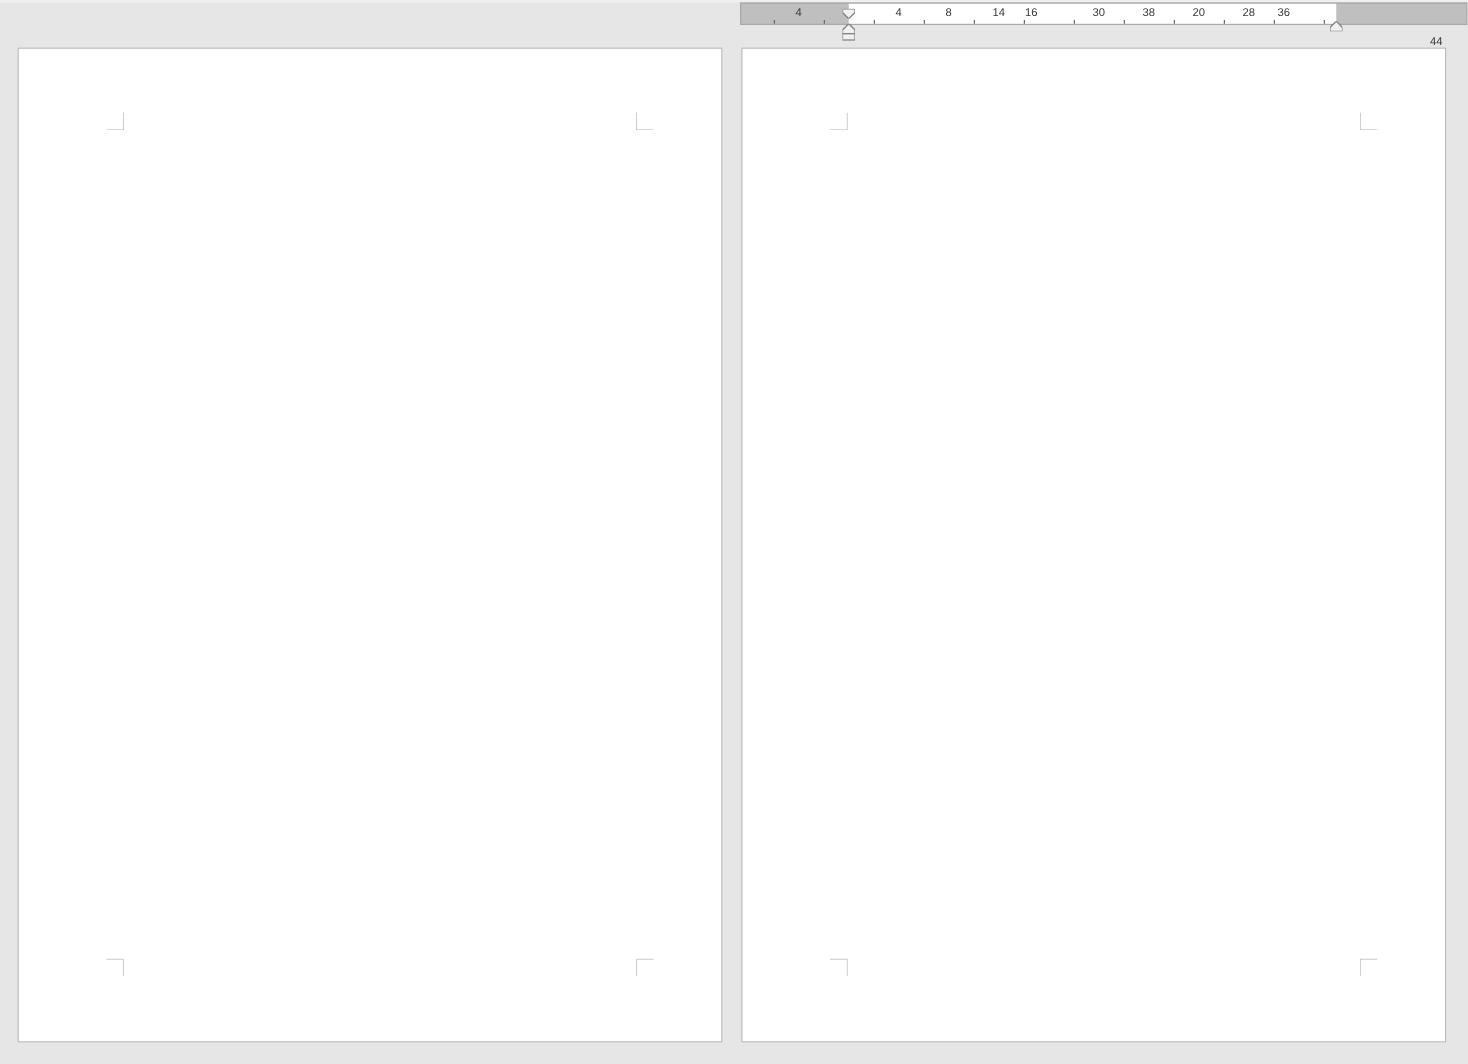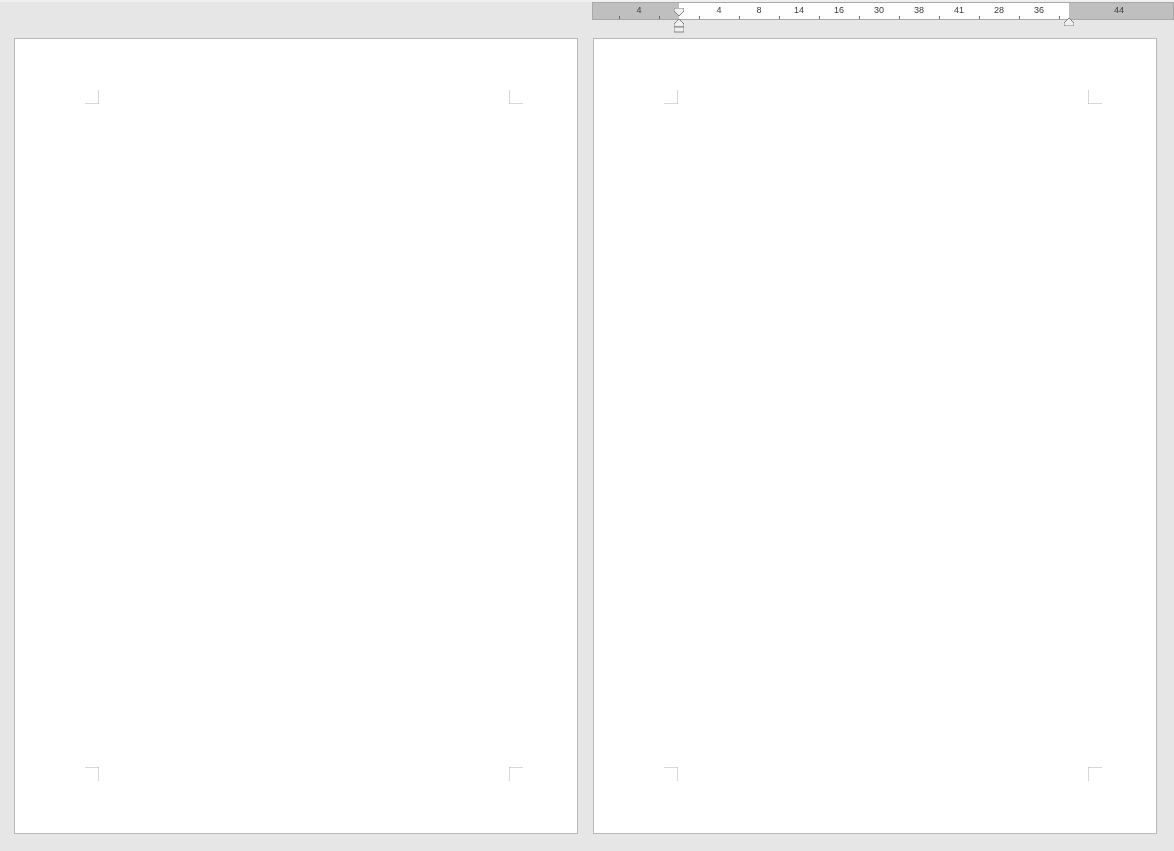--- a/index.html
+++ b/index.html
@@ -122,27 +122,27 @@
 <div class="toolbar-strip"></div>
 
 <div class="h-ruler">
   <div class="white-zone" style="left:86px; width:390px;"></div>
 
   <span class="tick-label" style="left:46px;">4</span>
 
   <span class="tick-label" style="left:126px;">4</span>
   <span class="tick-label" style="left:166px;">8</span>
   <span class="tick-label" style="left:206px;">14</span>
-  <span class="tick-label" style="left:246px;">16</span>
+  <span class="tick-label" style="left:232px;">16</span>
   <span class="tick-label" style="left:286px;">30</span>
   <span class="tick-label" style="left:326px;">38</span>
-  <span class="tick-label" style="left:366px;">41</span>
+  <span class="tick-label" style="left:366px;">20</span>
   <span class="tick-label" style="left:406px;">28</span>
-  <span class="tick-label" style="left:446px;">36</span>
-  <span class="tick-label" style="left:526px;">44</span>
+  <span class="tick-label" style="left:434px;">36</span>
+  <span class="tick-label" style="left:556px;margin-top:23px;">44</span>
 
   <div class="tick-mark" style="left:106px;"></div>
   <div class="tick-mark" style="left:146px;"></div>
   <div class="tick-mark" style="left:186px;"></div>
   <div class="tick-mark" style="left:226px;"></div>
   <div class="tick-mark" style="left:266px;"></div>
   <div class="tick-mark" style="left:306px;"></div>
   <div class="tick-mark" style="left:346px;"></div>
   <div class="tick-mark" style="left:386px;"></div>
   <div class="tick-mark" style="left:426px;"></div>

